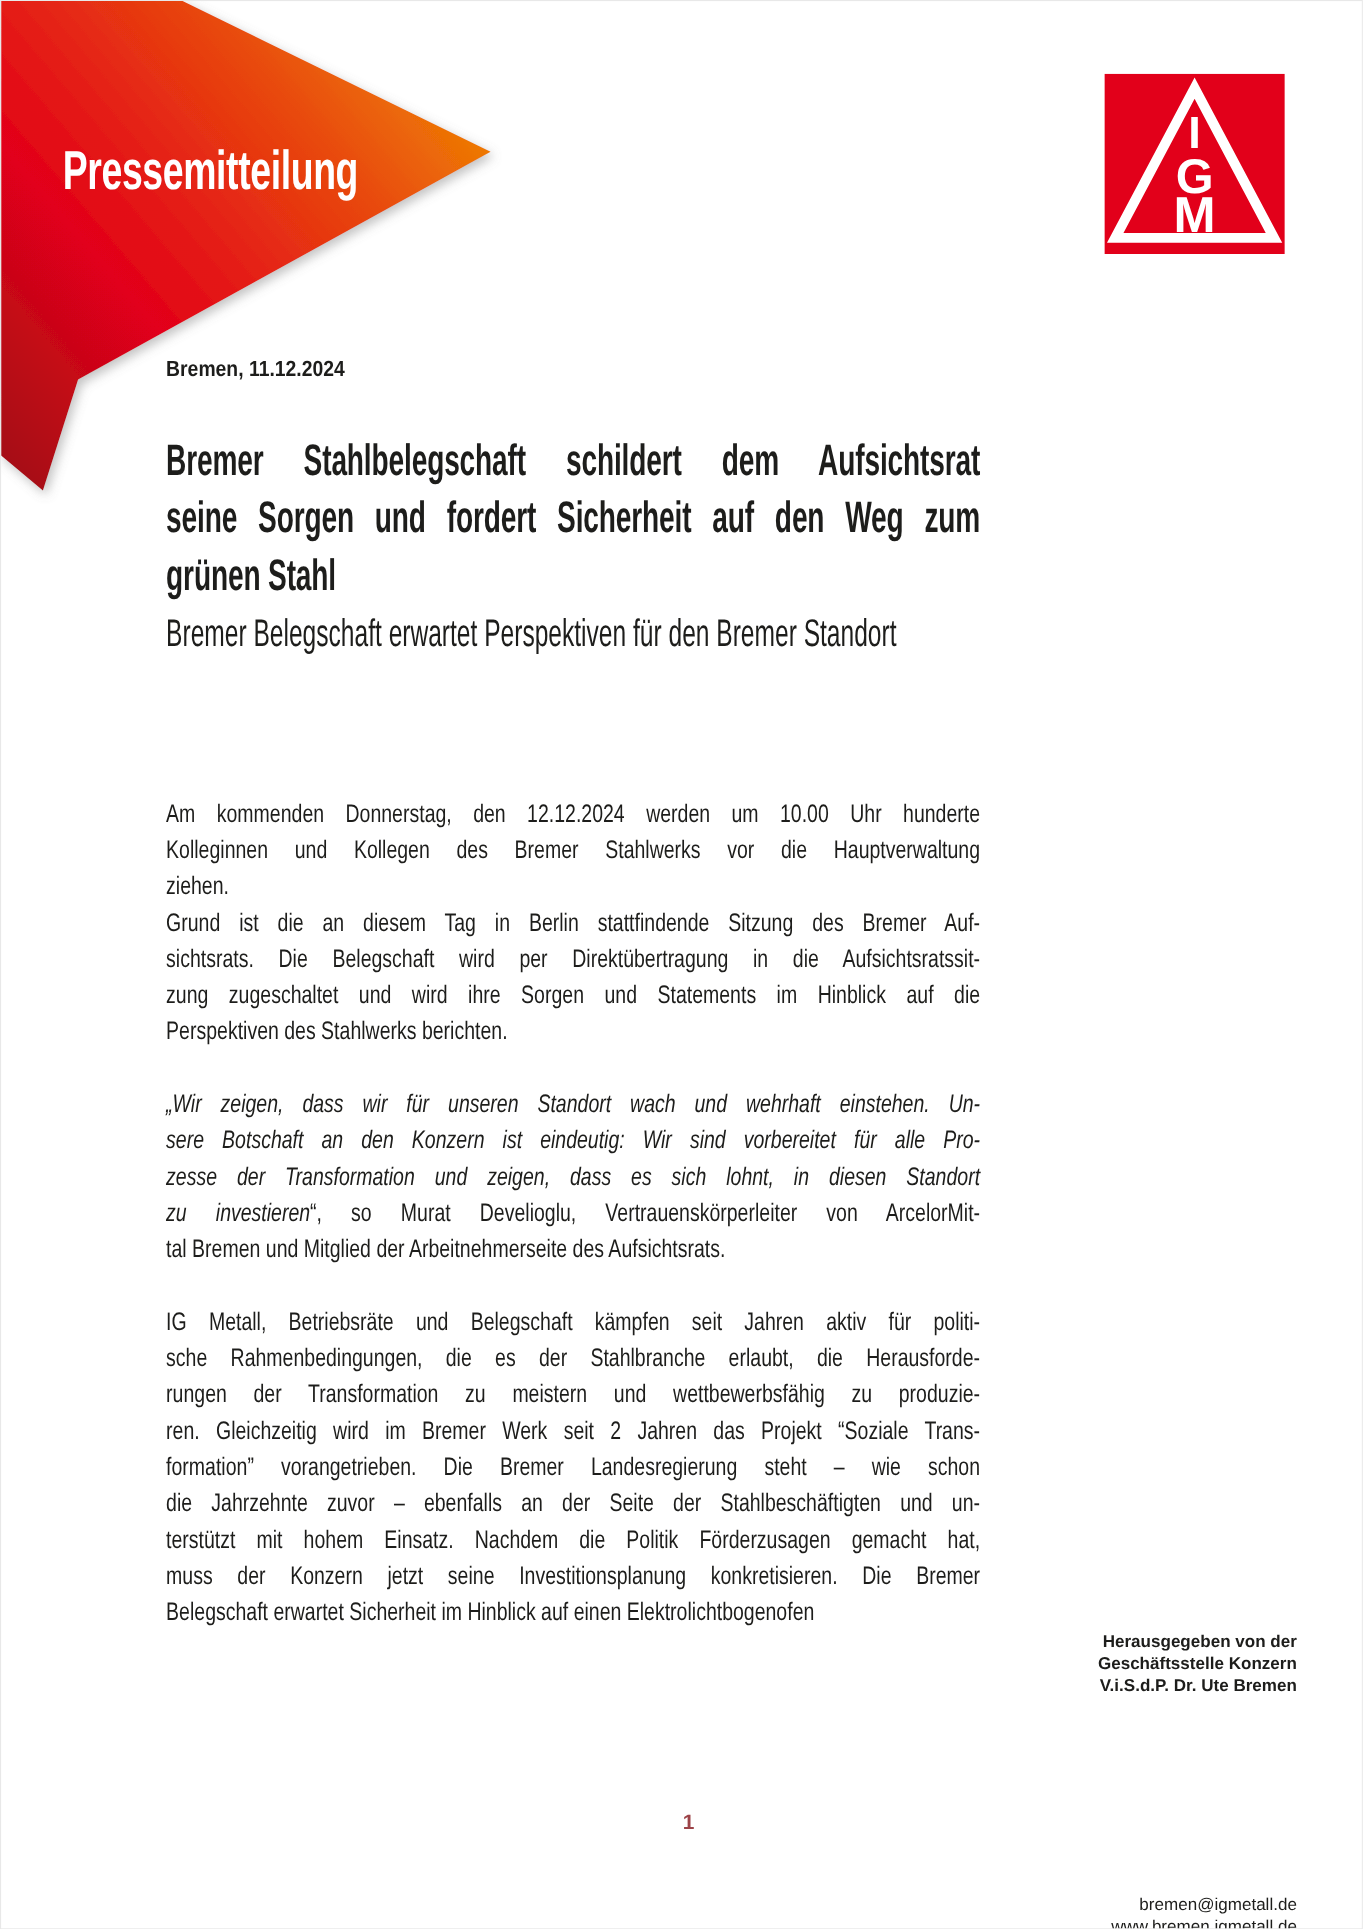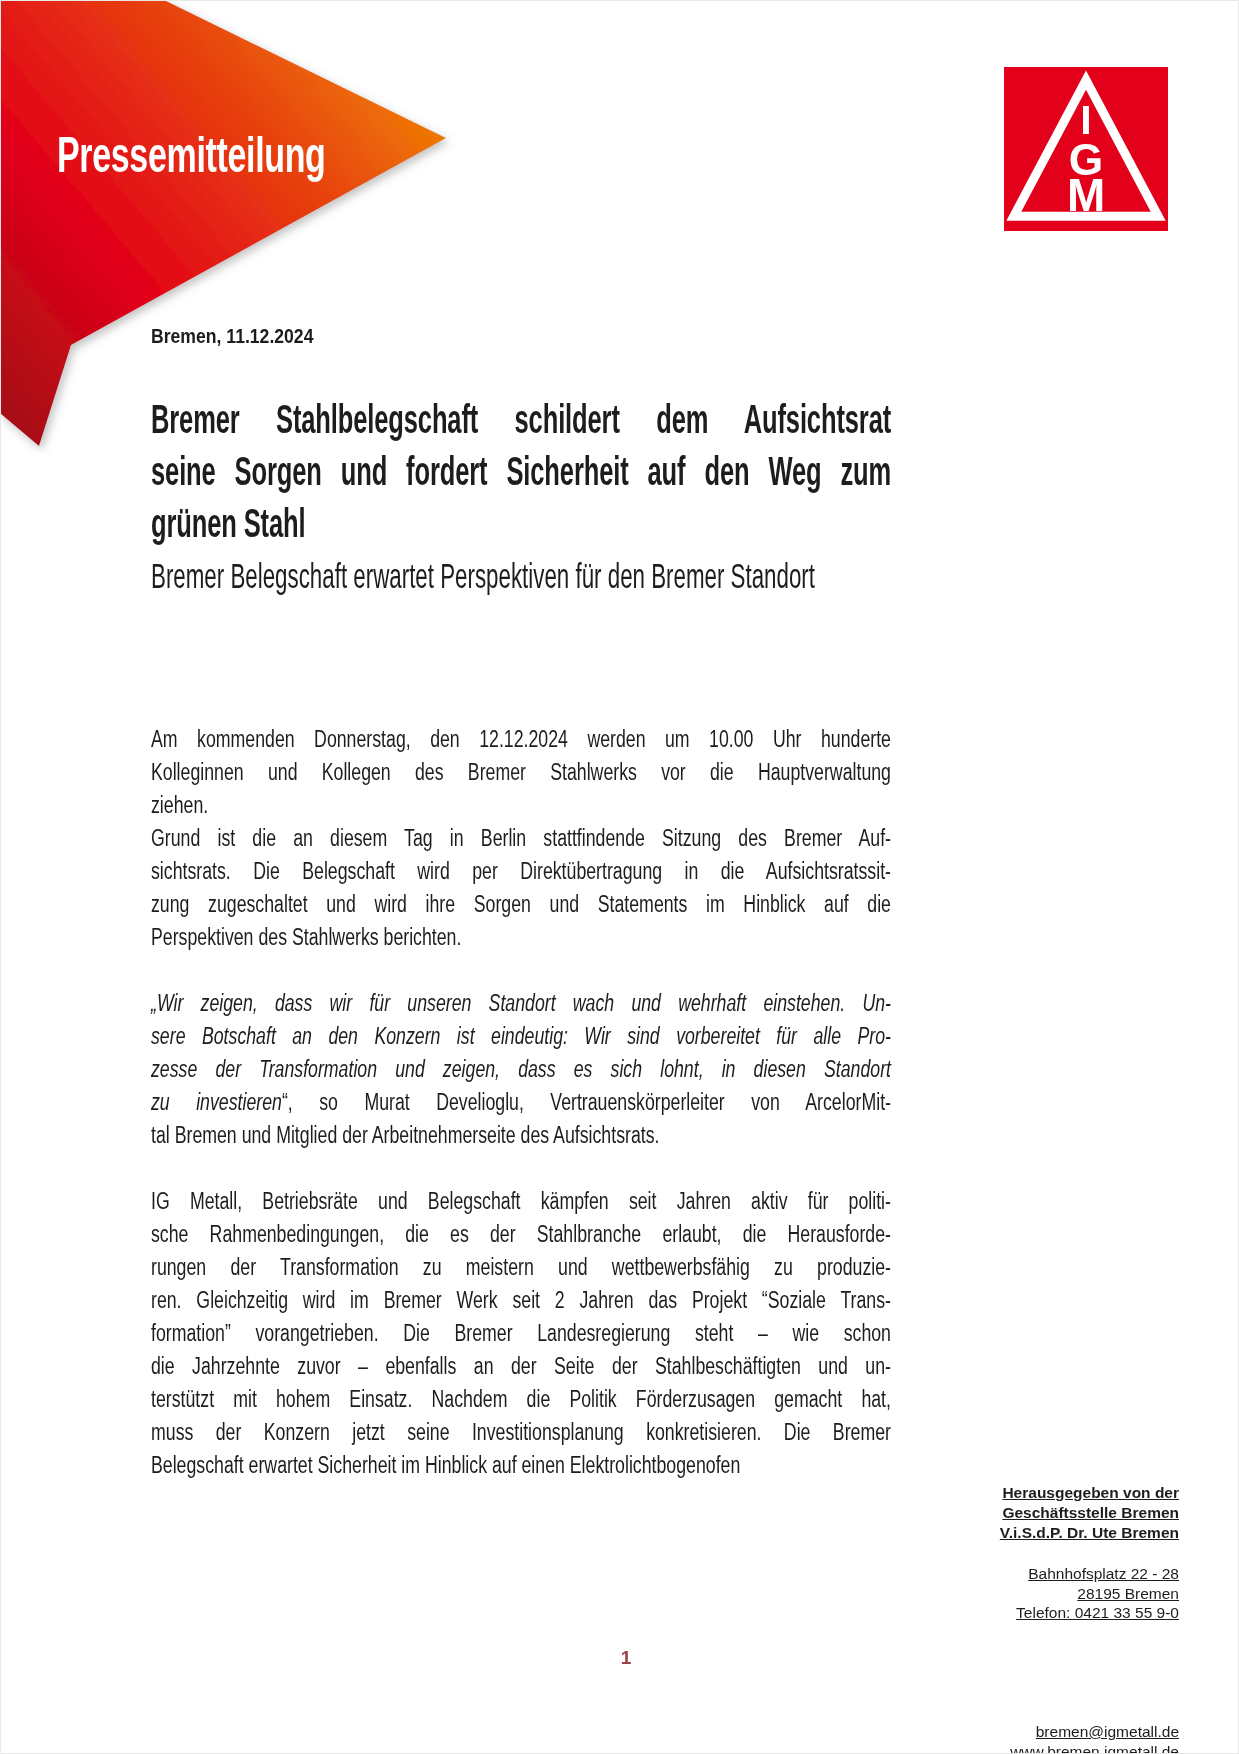--- a/index.html
+++ b/index.html
@@ -41,21 +41,21 @@
   }
   .para { margin:0; }
   .para.gap { margin-top:33px; }
   .line { text-align:justify; text-align-last:justify; white-space:nowrap; }
   .line.last { text-align:left; text-align-last:left; }
   .it { font-style:italic; }
   .footer-block {
     position:absolute; right:59px; text-align:right;
     font-size:15.5px; line-height:19.5px; white-space:nowrap;
   }
-  .footer-block .line, .footer-block .line.last { text-align:left; text-align-last:right;text-decoration:underline; }
+  .footer-block .line, .footer-block .line.last { text-align:left; text-align-last:right; }
   .publisher { top:1482px; font-weight:bold; line-height:20px; }
   .address  { top:1563px; }
   .contact  { top:1721px; }
   .contact .line { cursor:pointer; }
   .page-number {
     position:absolute; left:605px; top:1646px; width:40px;
     text-align:center; font-size:19px; font-weight:bold;
   }
 </style>
 </head>
@@ -125,29 +125,24 @@
         <div class="line"><span>formation” vorangetrieben. Die Bremer Landesregierung steht – wie schon</span></div>
         <div class="line"><span>die Jahrzehnte zuvor – ebenfalls an der Seite der Stahlbeschäftigten und un-</span></div>
         <div class="line"><span>terstützt mit hohem Einsatz. Nachdem die Politik Förderzusagen gemacht hat,</span></div>
         <div class="line"><span>muss der Konzern jetzt seine Investitionsplanung konkretisieren. Die Bremer</span></div>
         <div class="line last"><span>Belegschaft erwartet Sicherheit im Hinblick auf einen Elektrolichtbogenofen</span></div>
       </div>
     </div>
 
   <div class="footer-block publisher">
       <div class="line">Herausgegeben von der</div>
-      <div class="line">Geschäftsstelle Bremen</div>
+      <div class="line">Geschäftsstelle Konzern</div>
       <div class="line last">V.i.S.d.P. Dr. Ute Bremen</div>
     </div>
 
-  <div class="footer-block address">
-      <div class="line">Bahnhofsplatz 22 - 28</div>
-      <div class="line">28195 Bremen</div>
-      <div class="line last">Telefon: 0421 33 55 9-0</div>
-    </div>
 
   <div class="footer-block contact">
       <div class="line">bremen@igmetall.de</div>
       <div class="line last">www.bremen.igmetall.de</div>
     </div>
 
   <div class="page-number" style="color: rgb(156, 67, 72);">1</div>
 
 </div>
 

